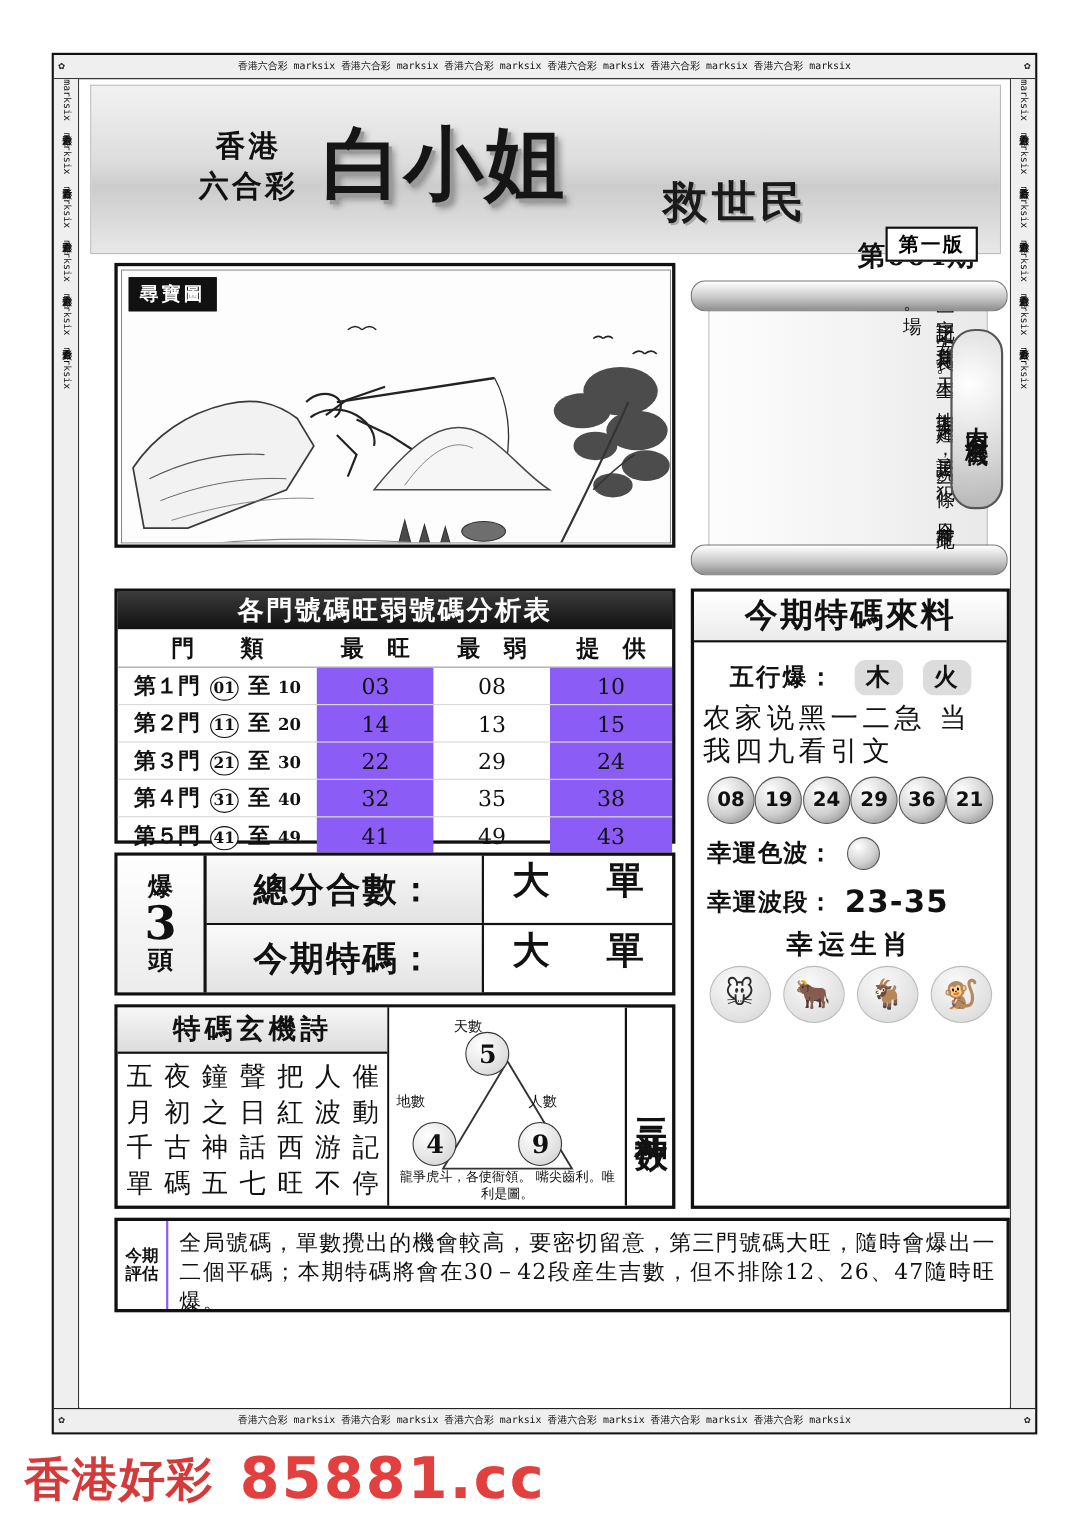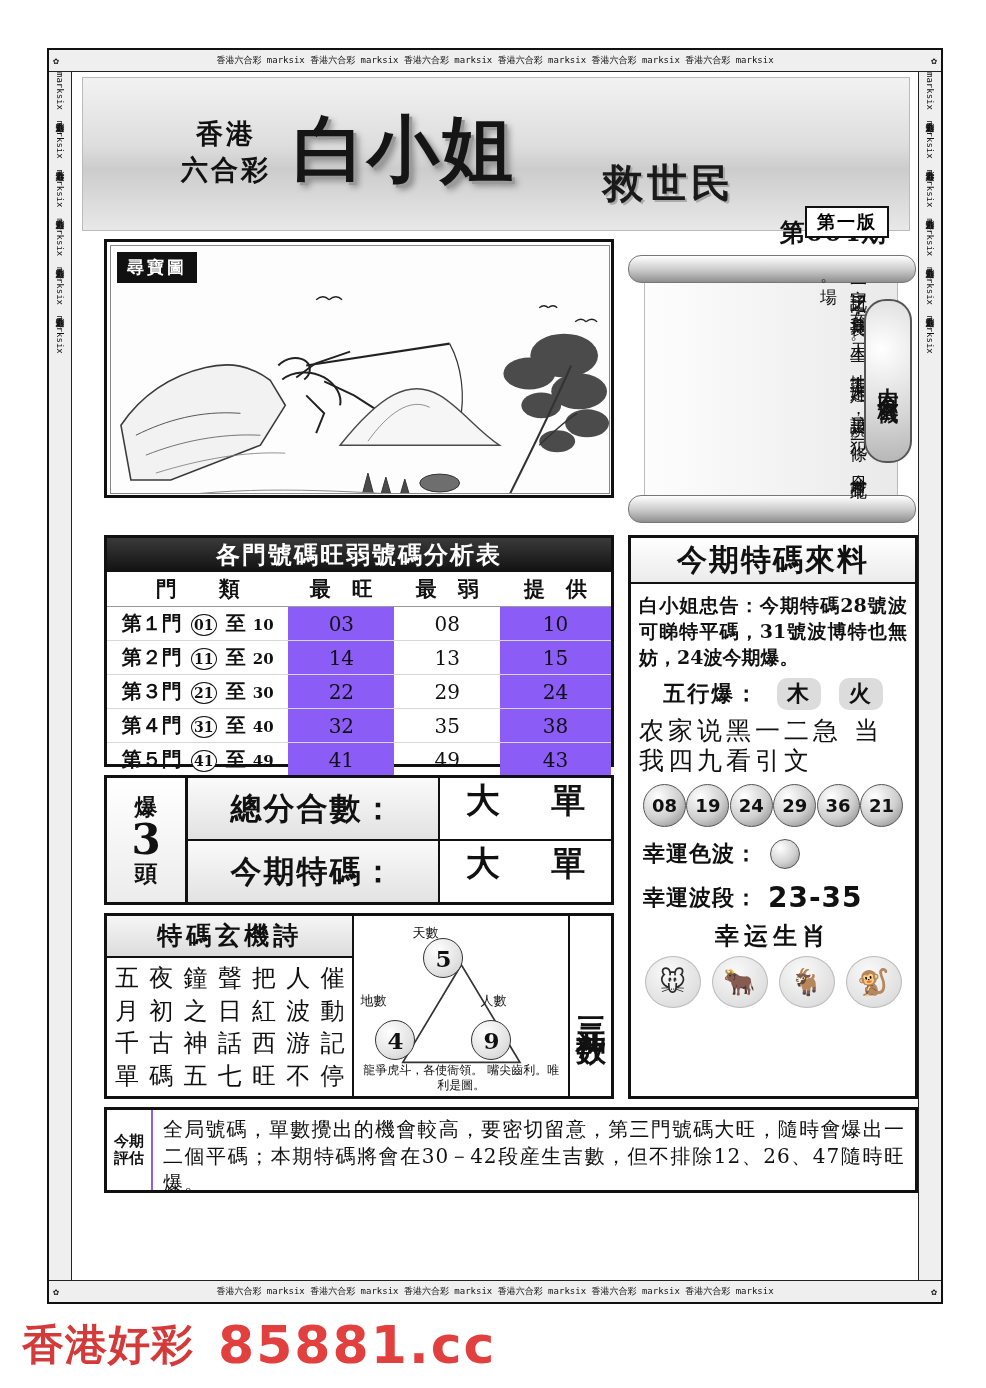--- a/index.html
+++ b/index.html
@@ -622,21 +622,20 @@
         </div>
 
         <div class="sanyuan">
           <span>三元神数</span>
         </div>
       </div>
 
       <div class="tema">
         <div class="tema-title">今期特碼來料</div>
         <div class="tema-body">
-          <div class="tema-advice">白小姐忠告：今期特碼28號波可睇特平碼，31號波博特也無妨，24波今期爆。</div>
 
           <div class="tema-wuxing">
             <span>五行爆：</span>
             <span class="wx-pill">木</span>
             <span class="wx-pill">火</span>
           </div>
 
           <div class="hand-poem">农家说黑一二急
 当我四九看引文</div>
 

